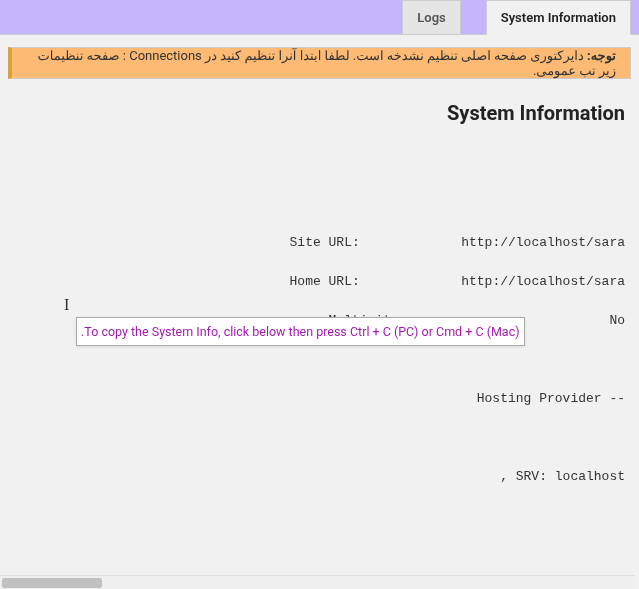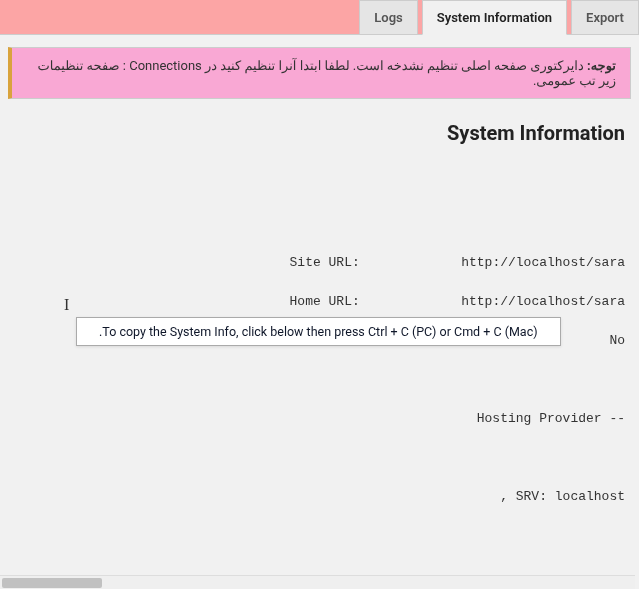--- a/index.html
+++ b/index.html
@@ -8,47 +8,48 @@
       font-size: 13px;
       background: #f1f1f1;
       width: 639px;
       height: 589px;
       overflow: hidden;
       position: relative;
     }
     .tabs {
       display: flex;
       justify-content: flex-end;
-      padding: 0 0;
+      padding: 0 8px;
       border-bottom: 1px solid #ccc;
-      background: #fca5a5;
+      background: #c4b5fd;
+      gap: 21px;
     }
     .tab {
       padding: 9px 14px;
       background: #e5e5e5;
       border: 1px solid #ccc;
       border-bottom: none;
       margin-left: 4px;
       color: #555;
       font-size: 13px;
       cursor: pointer;
       font-weight: 600;
     }
     .tab.active {
       background: #f1f1f1;
       border-bottom: 1px solid #f1f1f1;
       margin-bottom: -1px;
       color: #222;
     }
     .notice {
-      background: #f9a8d4;
+      background: #fdba74;
       border: 1px solid #ccc;
       border-left: 4px solid #d9a33c;
       margin: 12px 8px 0 8px;
-      padding: 10px 14px;
+      padding: 0 14px;
       text-align: right;
       direction: rtl;
       font-size: 13px;
       color: #333;
     }
     .notice b { font-weight: 700; }
     .page-title {
       text-align: right;
       font-size: 20px;
       font-weight: 700;
@@ -66,23 +67,23 @@
       white-space: pre;
       line-height: 1.5;
       direction: ltr;
     }
     .tooltip {
       position: absolute;
       left: 76px;
       top: 317px;
       background: #fff;
       border: 1px solid #aaa;
-      padding: 6px 22px;
+      padding: 6px 4px;
       font-size: 12.5px;
-      color: #0f172a;
+      color: #a21caf;
       box-shadow: 0 1px 3px rgba(0,0,0,0.1);
     }
     .cursor-caret {
       position: absolute;
       left: 64px;
       top: 296px;
       font-size: 16px;
       color: #333;
       font-family: serif;
     }
@@ -105,21 +106,20 @@
       border-radius: 2px;
     }
     .line { display: block; }
   </style>
 </head>
 <body>
 
 <div class="tabs">
   <div class="tab">Logs</div>
   <div class="tab active">System Information</div>
-  <div class="tab">Export</div>
 </div>
 
 <div class="notice">
   <b>توجه:</b><span> دایرکتوری صفحه اصلی تنظیم نشدخه است. لطفا ابتدا آنرا تنظیم کنید در </span><span>Connections</span><span> : صفحه تنظیمات زیر تب عمومی.</span>
 </div>
 
 <div class="page-title">System Information</div>
 
 <div class="info-wrap">
   <div class="info-pre">

